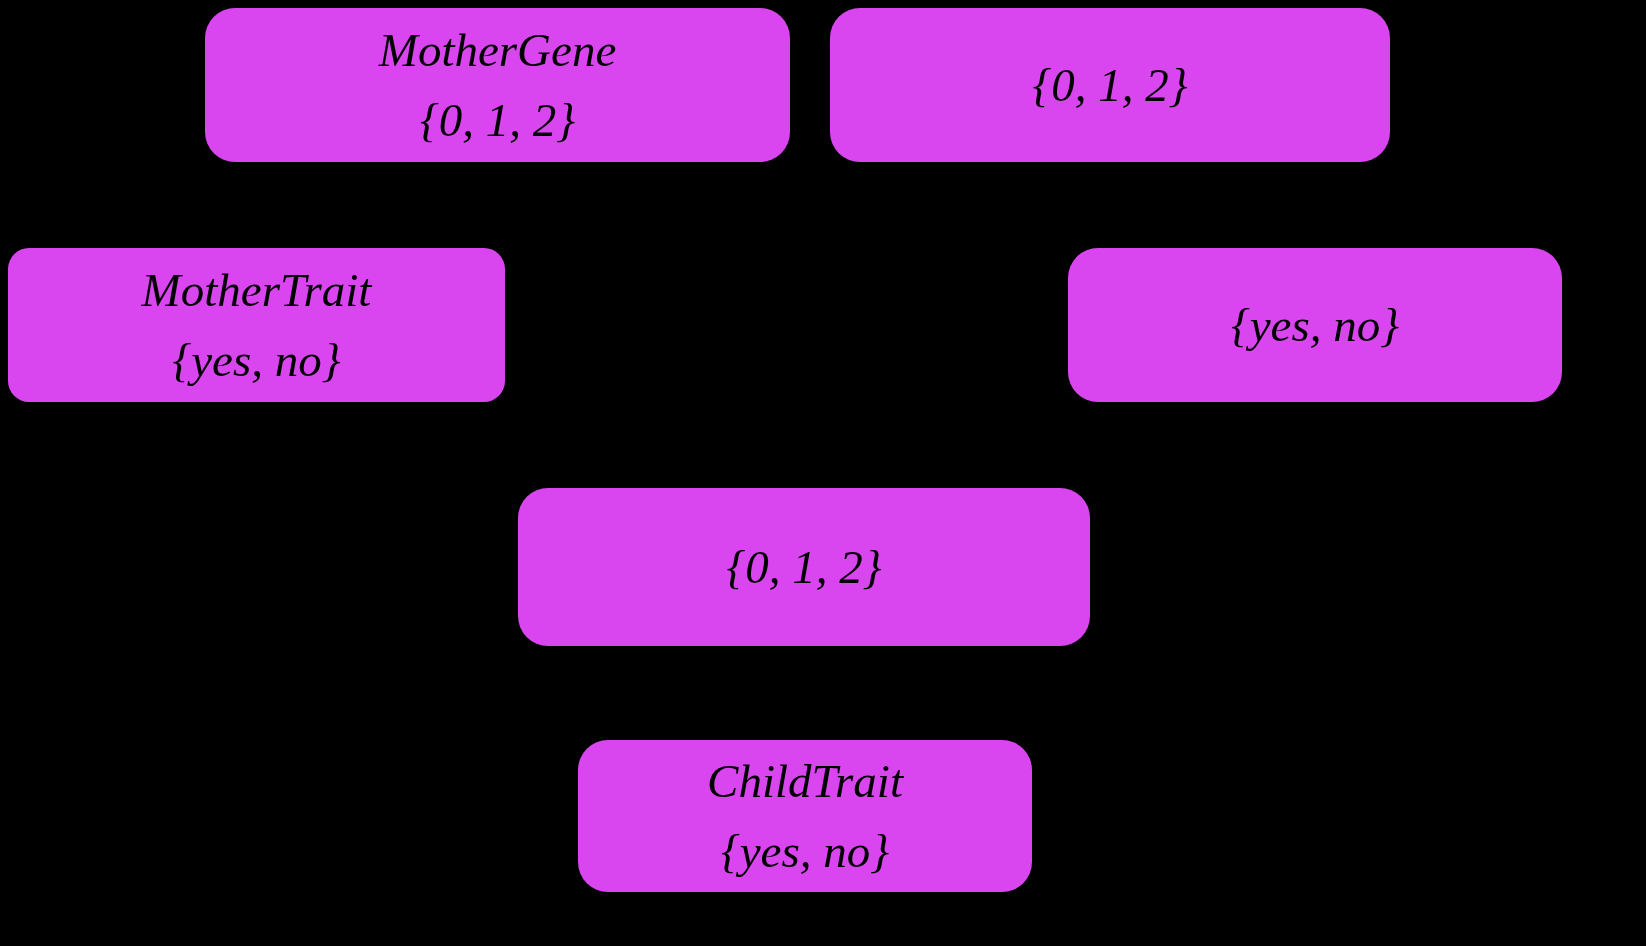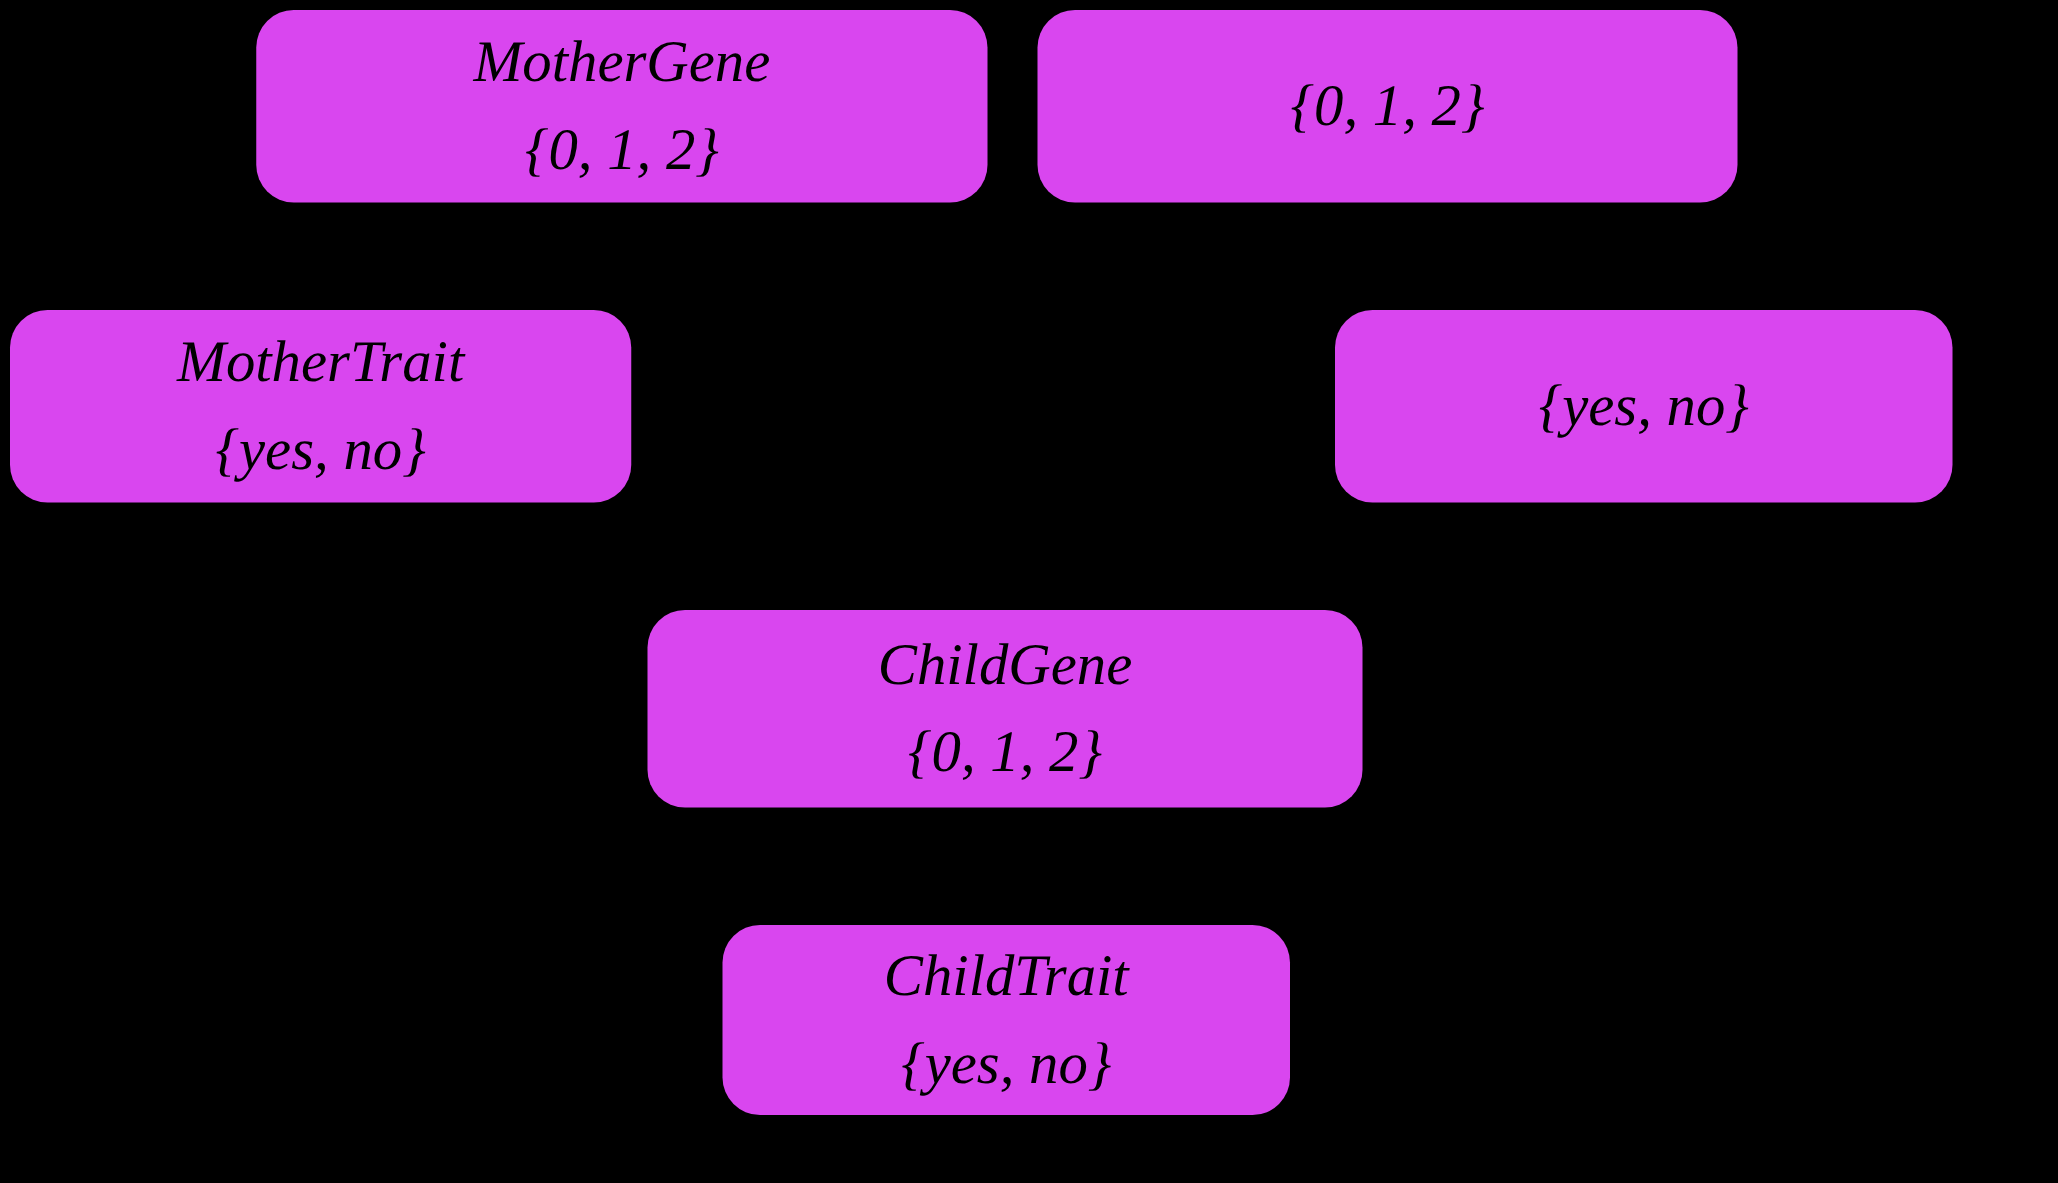--- a/index.html
+++ b/index.html
@@ -31,21 +31,21 @@
   .node .label,
   .node .domain {
     font-size: 47px;
     line-height: 1.5;
     white-space: nowrap;
   }
 
   
   #node-mother-gene  { left: 205px;  top: 8px;   width: 585px; height: 154px; }
   #node-father-gene  { left: 830px;  top: 8px;   width: 560px; height: 154px; }
-  #node-mother-trait { left: 8px;    top: 248px; width: 497px; height: 154px; }
+  #node-mother-trait { left: 8px;    top: 248px; width: 497px; height: 154px; border-radius: 21px; }
   #node-father-trait { left: 1068px; top: 248px; width: 494px; height: 154px; }
   #node-child-gene   { left: 518px;  top: 488px; width: 572px; height: 158px; }
   #node-child-trait  { left: 578px;  top: 740px; width: 454px; height: 152px; }
 </style>
 </head>
 <body>
 
 <div class="canvas">
 
   <div class="node" id="node-mother-gene">
@@ -60,21 +60,20 @@
   <div class="node" id="node-mother-trait">
     <div class="label">MotherTrait</div>
     <div class="domain">{yes, no}</div>
   </div>
 
   <div class="node" id="node-father-trait">
     <div class="domain">{yes, no}</div>
   </div>
 
   <div class="node" id="node-child-gene">
-    <div class="label">ChildGene</div>
     <div class="domain">{0, 1, 2}</div>
   </div>
 
   <div class="node" id="node-child-trait">
     <div class="label">ChildTrait</div>
     <div class="domain">{yes, no}</div>
   </div>
 
 </div>
 

